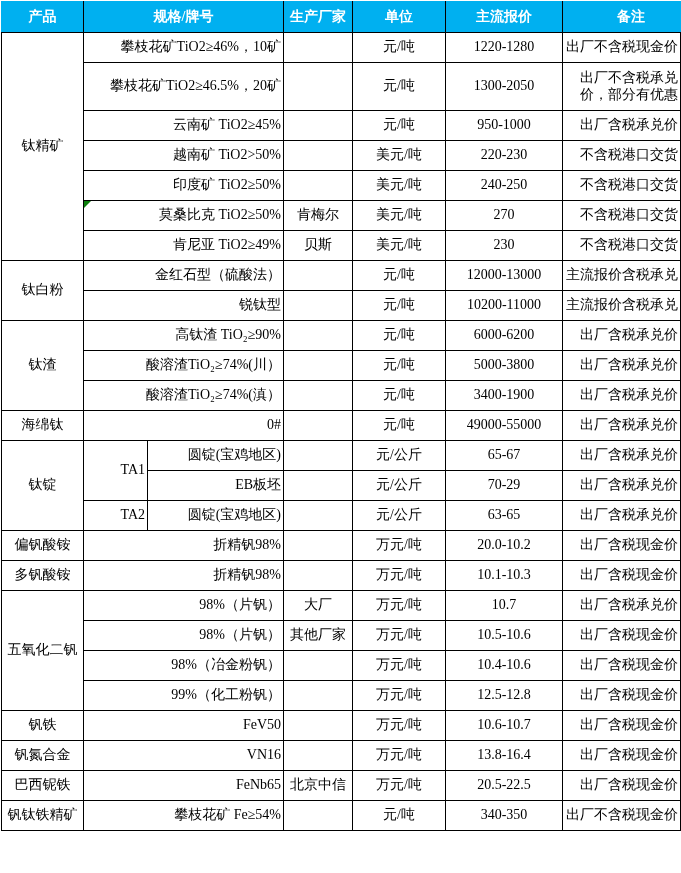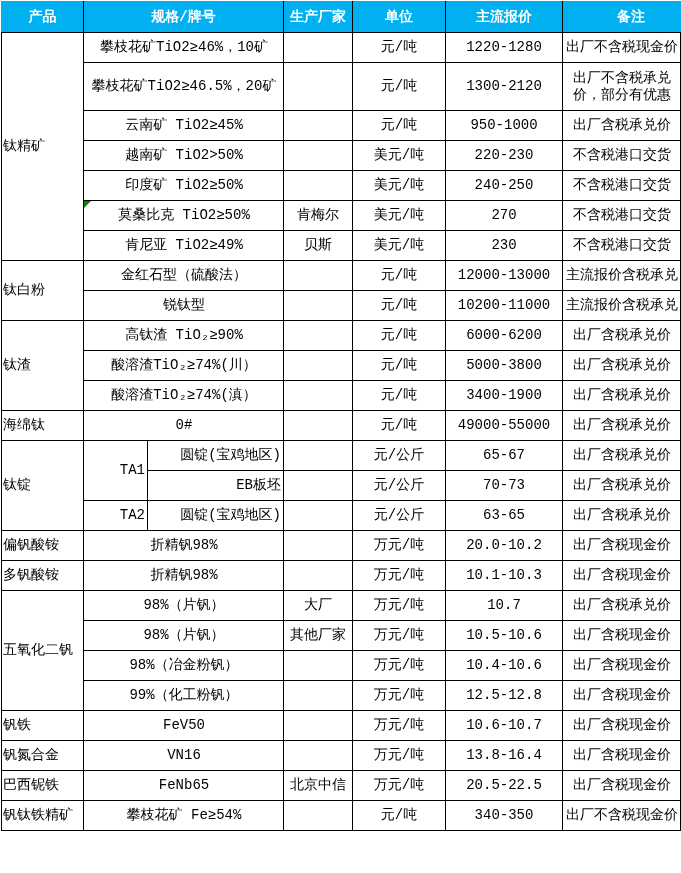--- a/index.html
+++ b/index.html
@@ -1,18 +1,18 @@
 <!DOCTYPE html>
 <html style="--header-bg: #00B0F0; --header-text: #FFFFFF; --grid: #000000; --marker: #0B7F0B; --page-bg: #FFFFFF;"><head>
 <meta charset="utf-8">
 <style>
   html,body{margin:0;padding:0;background:#fff;}
   .page{
     width:681px;height:850px;background:var(--page-bg,#fff);
-    font-family:Liberation Mono, monospace;
+    font-family:Liberation Serif, serif;
     position:relative;overflow:hidden;
   }
   table.price-table{
     border-collapse:collapse;table-layout:fixed;
     width:679px;margin:1px 0 0 1px;
   }
   th,td{
     border:1px solid var(--grid,#000);
     overflow:hidden;vertical-align:middle;
     word-break:break-all;
@@ -21,22 +21,22 @@
   th{
     background:var(--header-bg,#00B0F0);
     color:var(--header-text,#fff);
     font-weight:bold;font-size:14px;text-align:center;padding:0 1px;
     border-top-color:var(--header-bg,#00B0F0);
   }
   thead th:first-child{border-left-color:var(--header-bg,#00B0F0);}
   thead th:last-child{border-right-color:var(--header-bg,#00B0F0);padding-left:20px;}
   tbody tr{height:30px;}
   td{font-size:14px;color:#000;padding:1px 2px;line-height:1.2;}
-  td.product{padding:1px 1px;}
-  td.spec,td.note{text-align:center;padding-left:3px;position:relative;}
+  td.product{text-align:center;padding:1px 1px;}
+  td.spec,td.note{text-align:right;padding-left:3px;position:relative;}
   td.grade,td.subspec{text-align:right;padding-left:4px;}
   td.manufacturer,td.unit,td.price{text-align:center;}
   .corner-marker{
     position:absolute;top:0;left:0;width:0;height:0;
     border-top:7px solid var(--marker,#0B7F0B);
     border-right:7px solid transparent;
   }
 </style>
 </head>
 <body>
@@ -68,21 +68,21 @@
           <td class="spec" colspan="2">攀枝花矿TiO2≥46%，10矿</td>
           <td class="manufacturer"></td>
           <td class="unit">元/吨</td>
           <td class="price">1220-1280</td>
           <td class="note">出厂不含税现金价</td>
         </tr>
         <tr style="height: 48px;">
           <td class="spec" colspan="2">攀枝花矿TiO2≥46.5%，20矿</td>
           <td class="manufacturer"></td>
           <td class="unit">元/吨</td>
-          <td class="price">1300-2120</td>
+          <td class="price">1300-2050</td>
           <td class="note">出厂不含税承兑价，部分有优惠</td>
         </tr>
         <tr>
           <td class="spec" colspan="2">云南矿 TiO2≥45%</td>
           <td class="manufacturer"></td>
           <td class="unit">元/吨</td>
           <td class="price">950-1000</td>
           <td class="note">出厂含税承兑价</td>
         </tr>
         <tr>
@@ -164,21 +164,21 @@
           <td class="subspec">圆锭(宝鸡地区)</td>
           <td class="manufacturer"></td>
           <td class="unit">元/公斤</td>
           <td class="price">65-67</td>
           <td class="note">出厂含税承兑价</td>
         </tr>
         <tr>
           <td class="subspec">EB板坯</td>
           <td class="manufacturer"></td>
           <td class="unit">元/公斤</td>
-          <td class="price">70-73</td>
+          <td class="price">70-29</td>
           <td class="note">出厂含税承兑价</td>
         </tr>
         <tr>
           <td class="grade">TA2</td>
           <td class="subspec">圆锭(宝鸡地区)</td>
           <td class="manufacturer"></td>
           <td class="unit">元/公斤</td>
           <td class="price">63-65</td>
           <td class="note">出厂含税承兑价</td>
         </tr>

